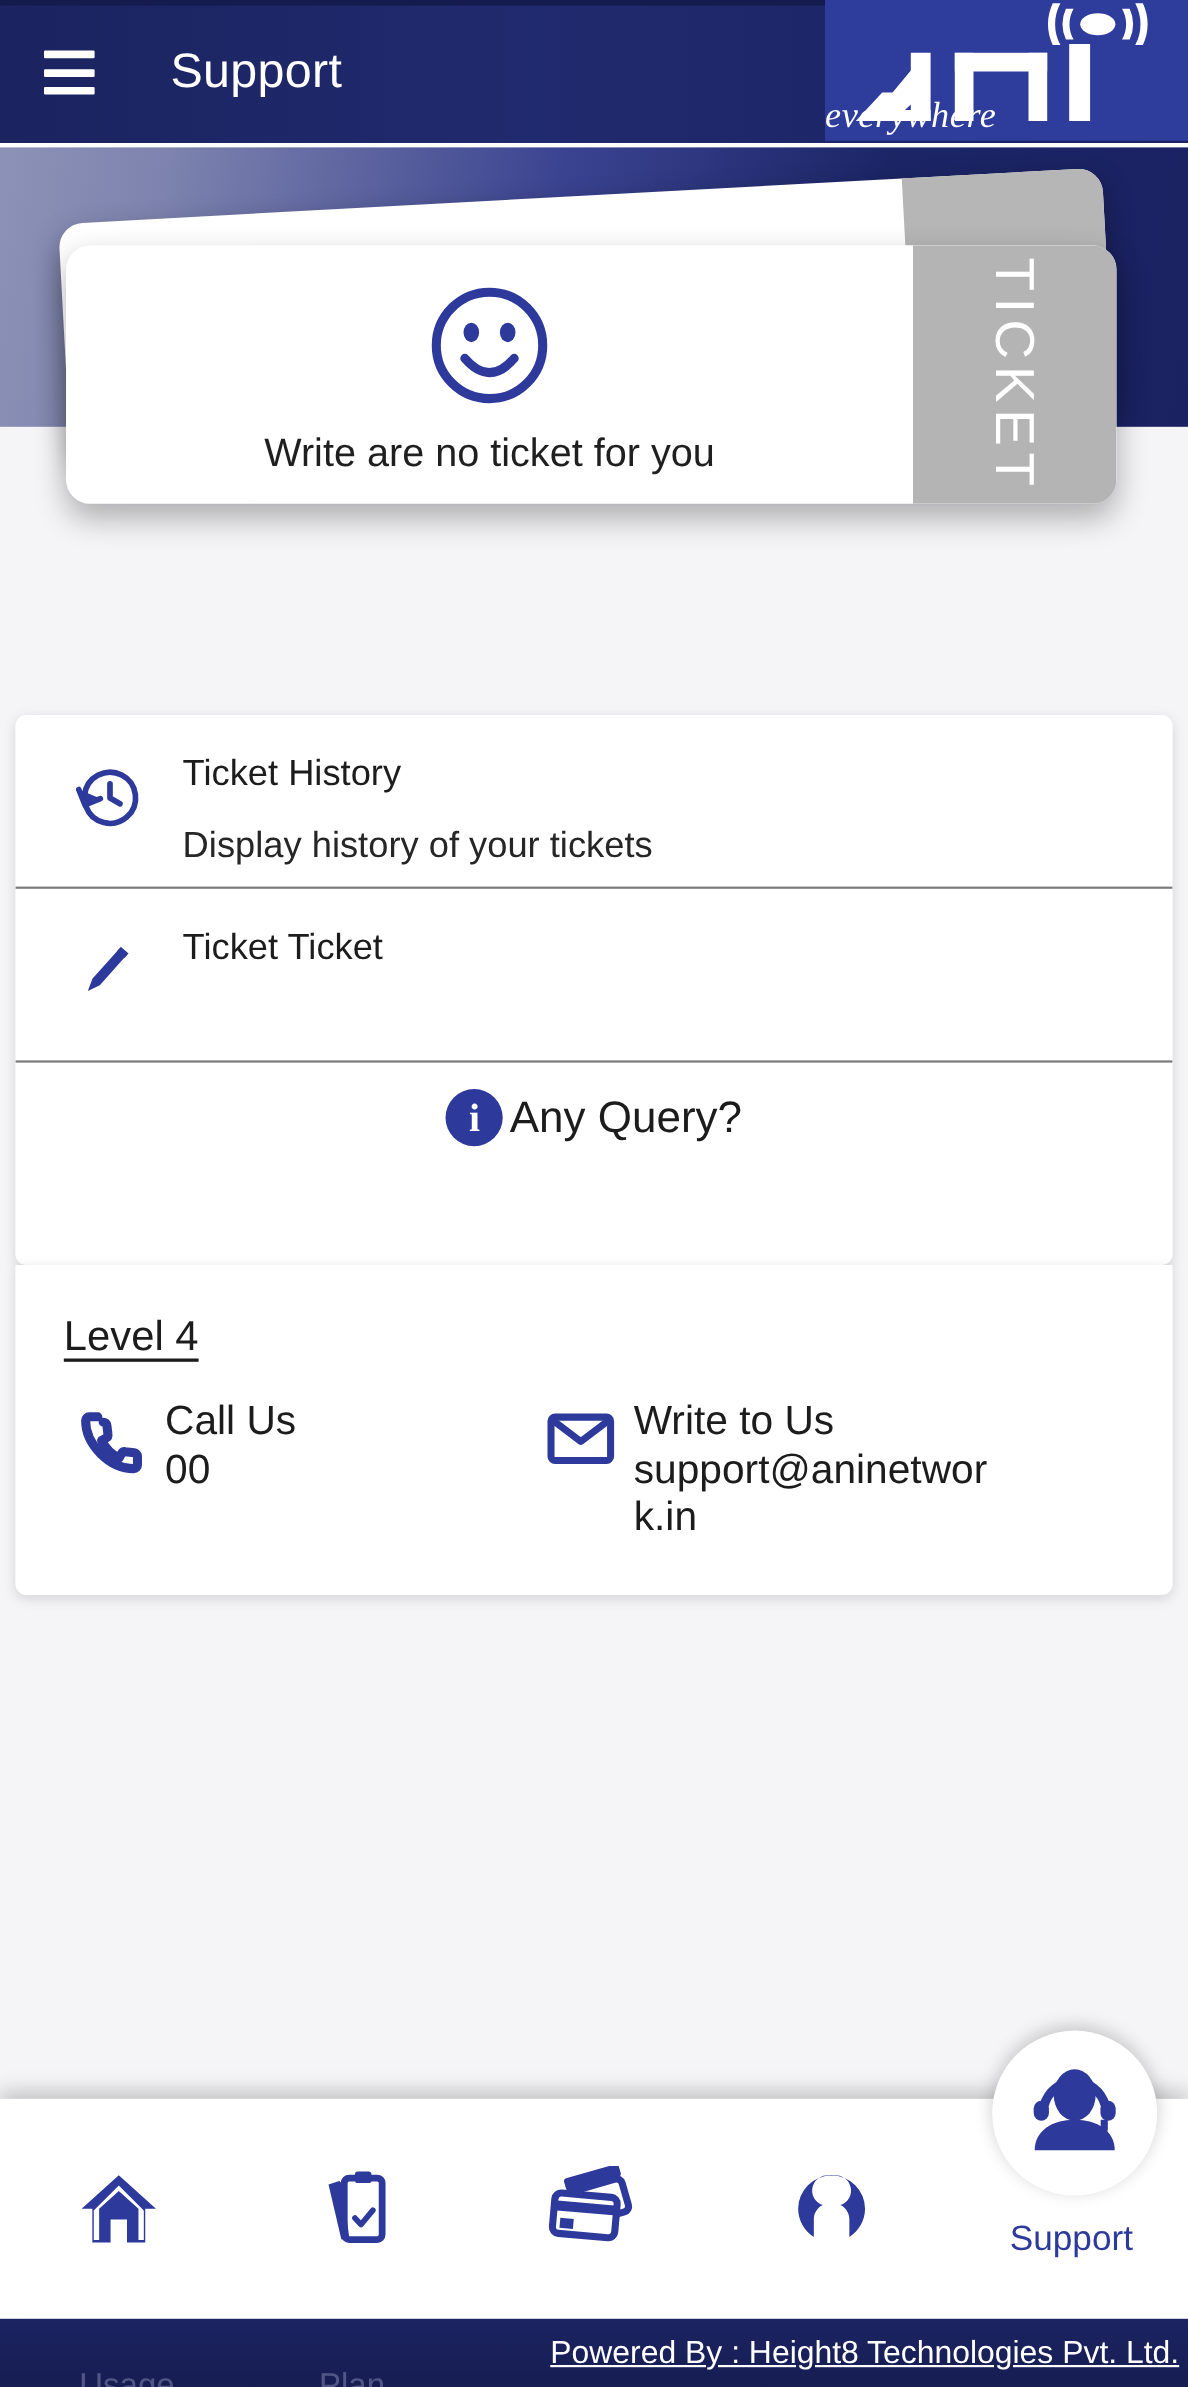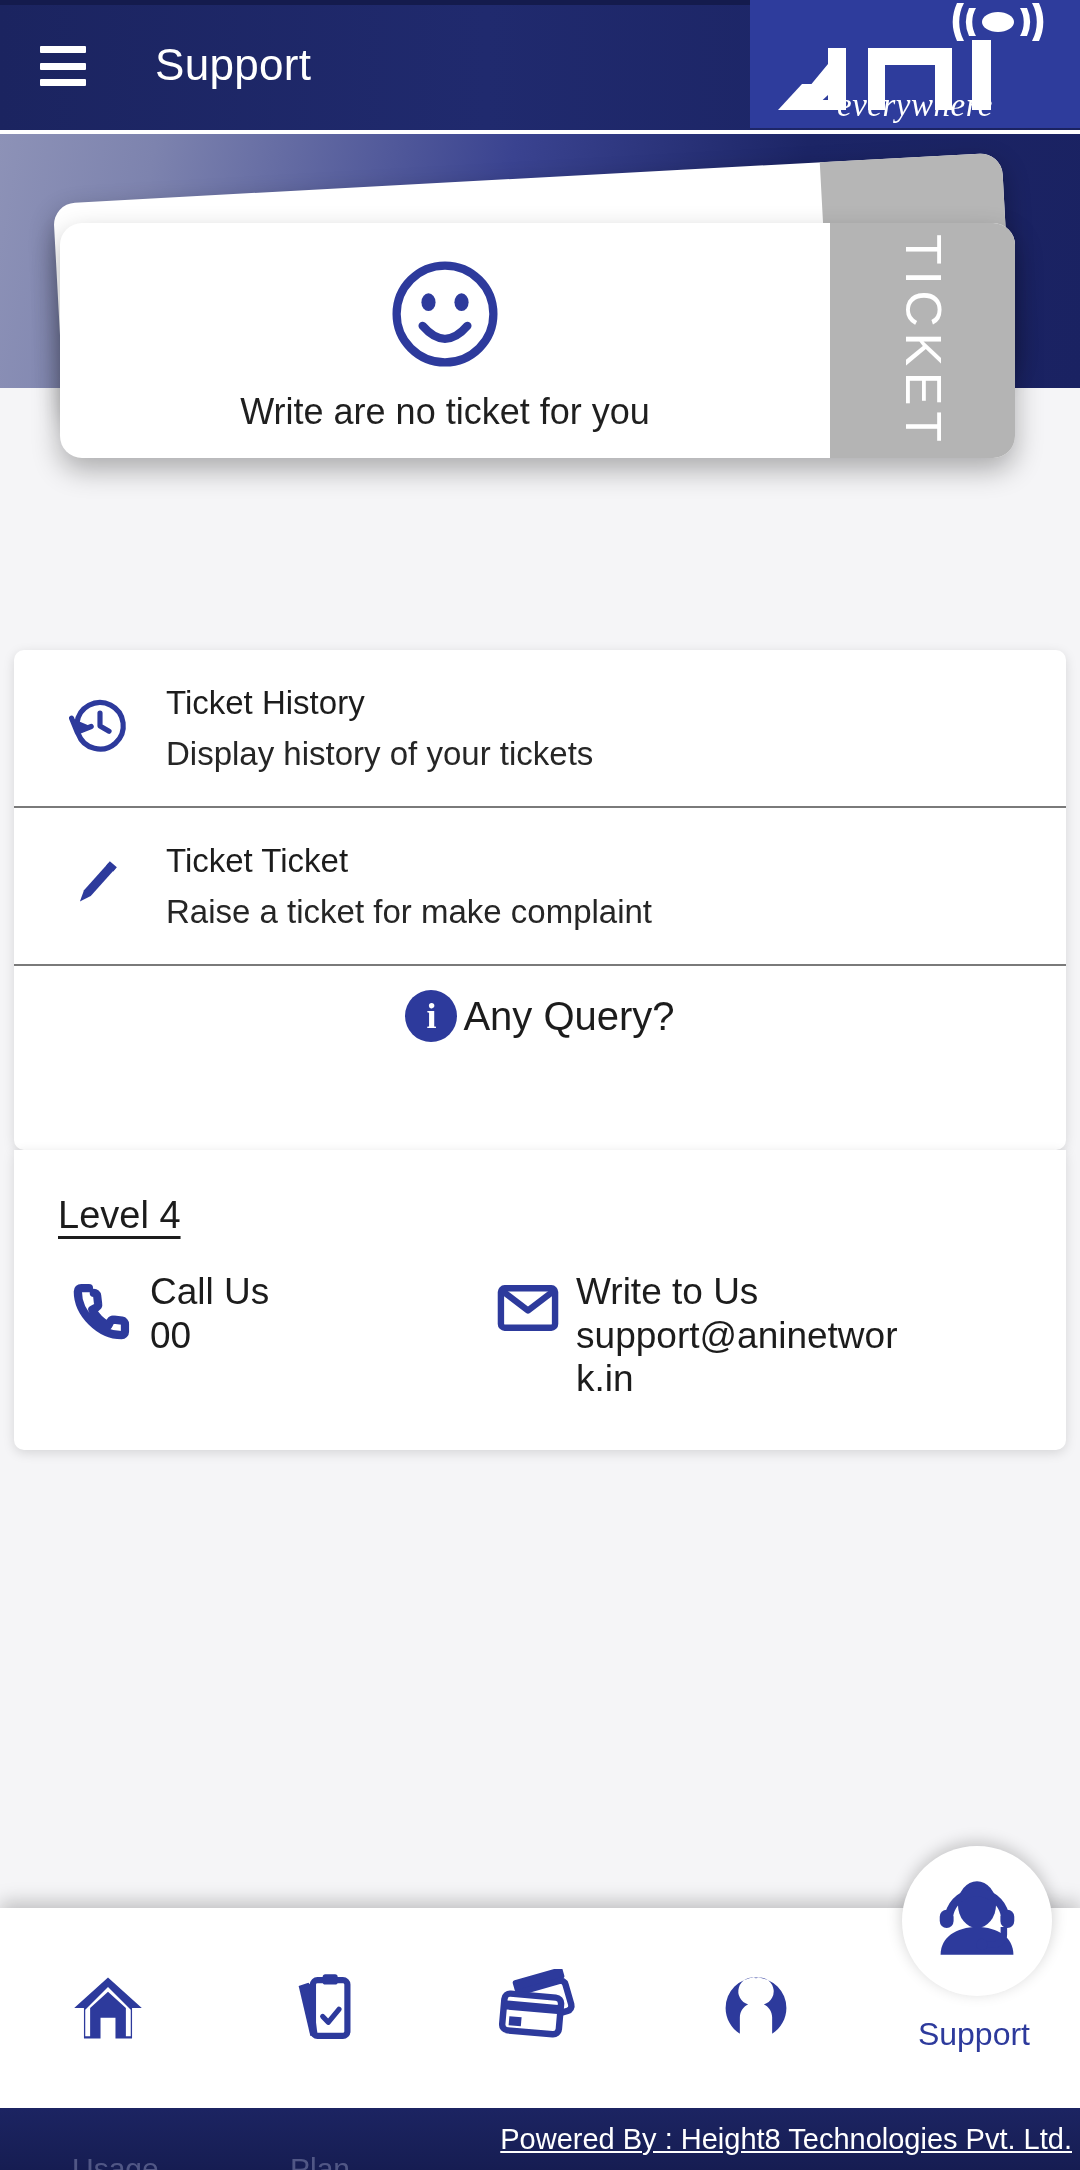--- a/index.html
+++ b/index.html
@@ -33,21 +33,21 @@
   }
   
   .logo{
     position:absolute; right:0px; top:0px; width:330px; height:128px;
     background:#2e3c9c;
     overflow:hidden;
   }
   .logo svg{ display:block; }
   .logo-tagline{
     position:absolute; left:0; bottom:4px; width:100%;
-    text-align:center; color:#ffffff;
+    text-align:left; color:#ffffff;
     font-family:"Liberation Serif", serif; font-style:italic;
     font-size:33px; letter-spacing:0.5px;
   }
 
   
   .hero{
     position:absolute; left:0; top:130px; width:1080px; height:258px;
     background:linear-gradient(100deg,#8d92b7 0%, #7d83ae 14%, #3a4390 46%, #1c2566 72%, #1a2262 100%);
     overflow:visible;
   }
@@ -107,21 +107,21 @@
   .menu-row{
     position:relative; height:158px;
     border-bottom:2px solid #7a7a7a;
     cursor:pointer;
   }
   .menu-row .ico{
     position:absolute; left:55px; top:50%; transform:translateY(-50%);
   }
   .menu-row .txt{ position:absolute; left:152px; top:32px; }
   .menu-title{ font-size:33px; color:#1c1c1c; line-height:1.25; }
-  .menu-sub{ font-size:33px; color:#262626; margin-top:10px; line-height:1.25; }
+  .menu-sub{ font-size:33px; color:#262626; margin-top:24px; line-height:1.25; }
 
   
   .query-block{
     position:absolute; left:0; top:316px; width:1052px; height:184px;
   }
   .query-head{
     position:absolute; left:0; top:24px; width:100%;
     display:flex; align-items:center; justify-content:center; gap:6px;
   }
   .info-icon{
@@ -286,21 +286,20 @@
 
   <div class="menu-row">
     <div class="ico">
       <svg width="58" height="58" viewBox="0 0 24 24">
         <path d="M4.5 19.2 L6.2 14.6 L16.4 3.2 L19.2 5.6 L9 17 Z" fill="#2d3a9c"></path>
         <path d="M16.9 2.6 L19.8 5.1 L18.3 6.8 L15.4 4.3 Z" fill="#2d3a9c"></path>
       </svg>
     </div>
     <div class="txt">
       <div class="menu-title">Ticket Ticket</div>
-      <div class="menu-sub">Raise a ticket for make complaint</div>
     </div>
   </div>
 
   <div class="query-block">
     <div class="query-head">
       <div class="info-icon">i</div>
       <div class="query-label">Any Query?</div>
     </div>
   </div>
 </div>

